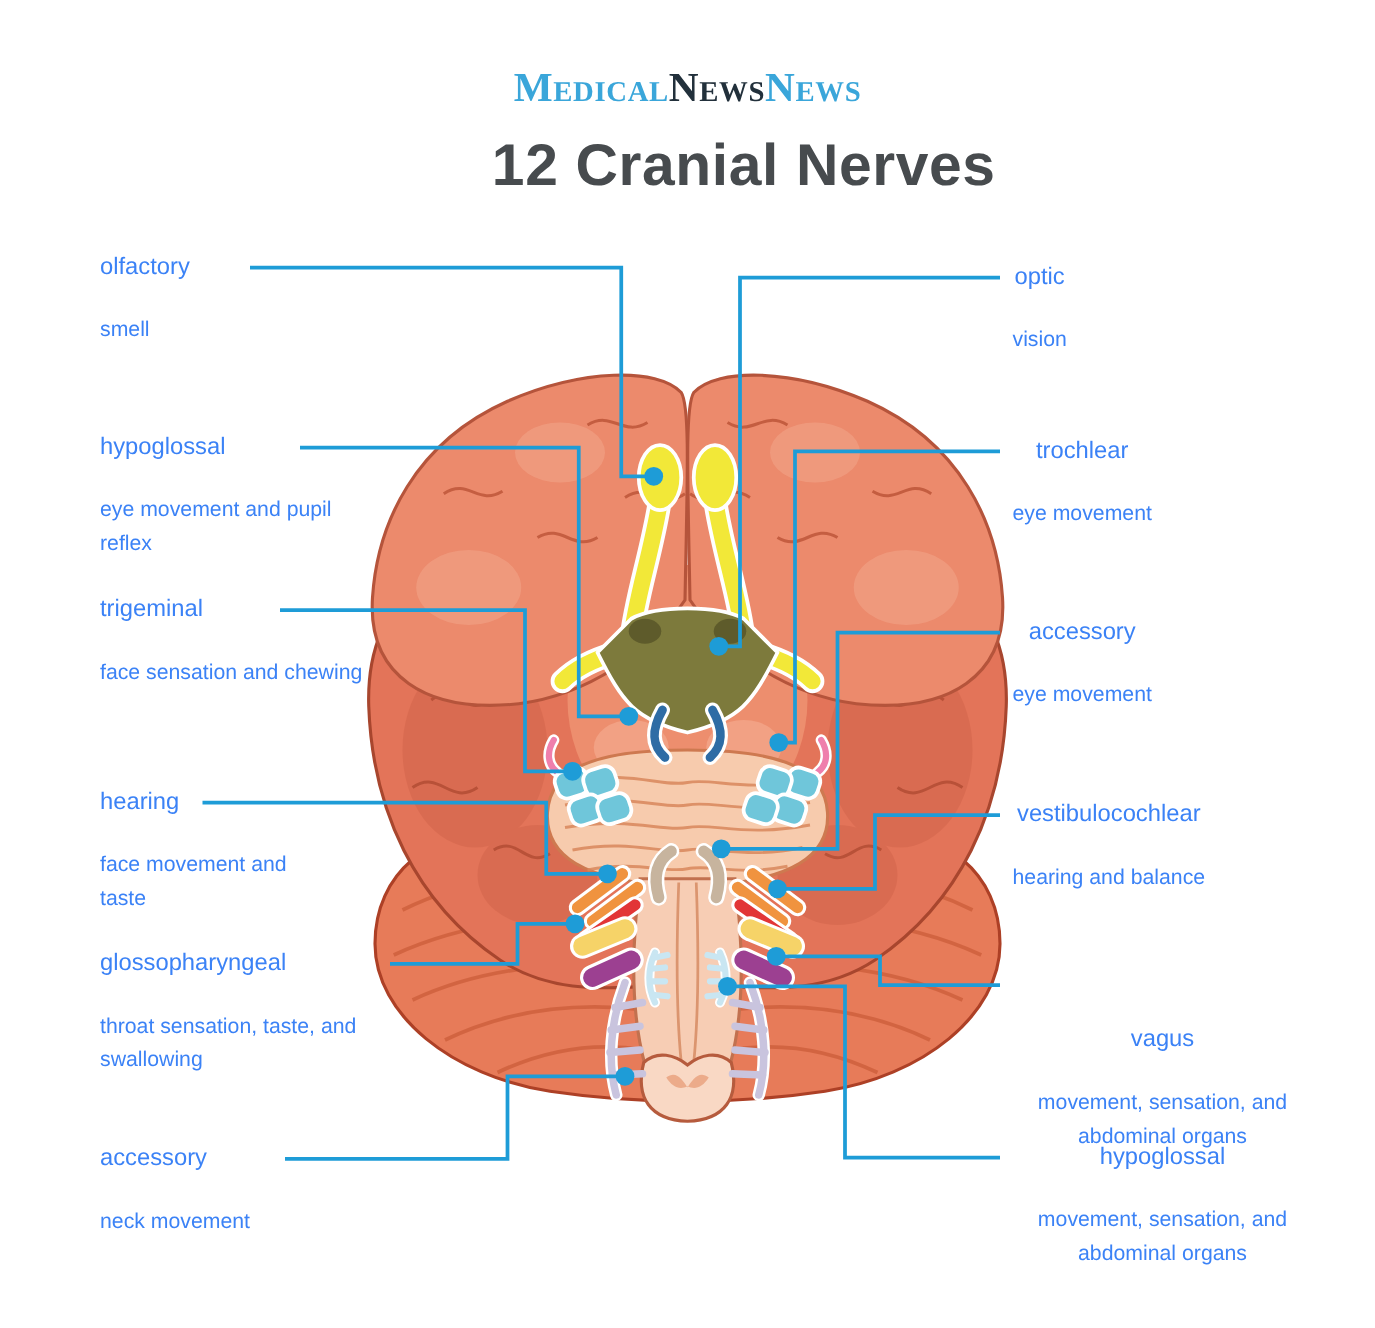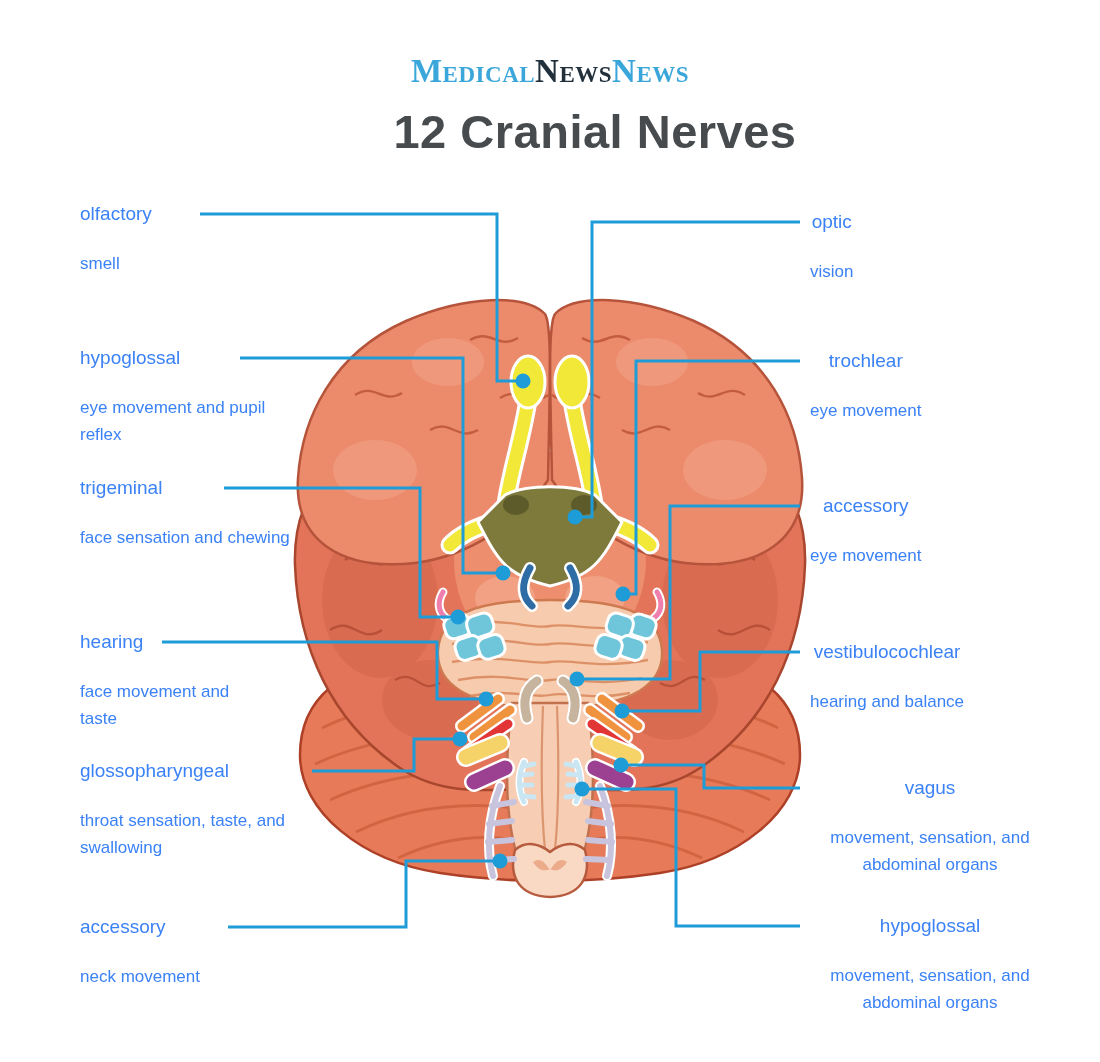--- a/index.html
+++ b/index.html
@@ -313,21 +313,21 @@
     <div class="nerve-fn">eye movement</div>
   </div>
   <div class="label right" style="top:489px">
     <div class="nerve-name">accessory</div>
     <div class="nerve-fn">eye movement</div>
   </div>
   <div class="label right" style="top:635px">
     <div class="nerve-name">vestibulocochlear</div>
     <div class="nerve-fn">hearing and balance</div>
   </div>
-  <div class="label right" style="top:771px">
+  <div class="label right" style="top:815px">
     <div class="nerve-name">vagus</div>
     <div class="nerve-fn" style="max-width:240px">movement, sensation, and abdominal organs</div>
   </div>
   <div class="label right" style="top:909px">
     <div class="nerve-name">hypoglossal</div>
     <div class="nerve-fn" style="max-width:240px">movement, sensation, and abdominal organs</div>
   </div>
 
 </div>
 

